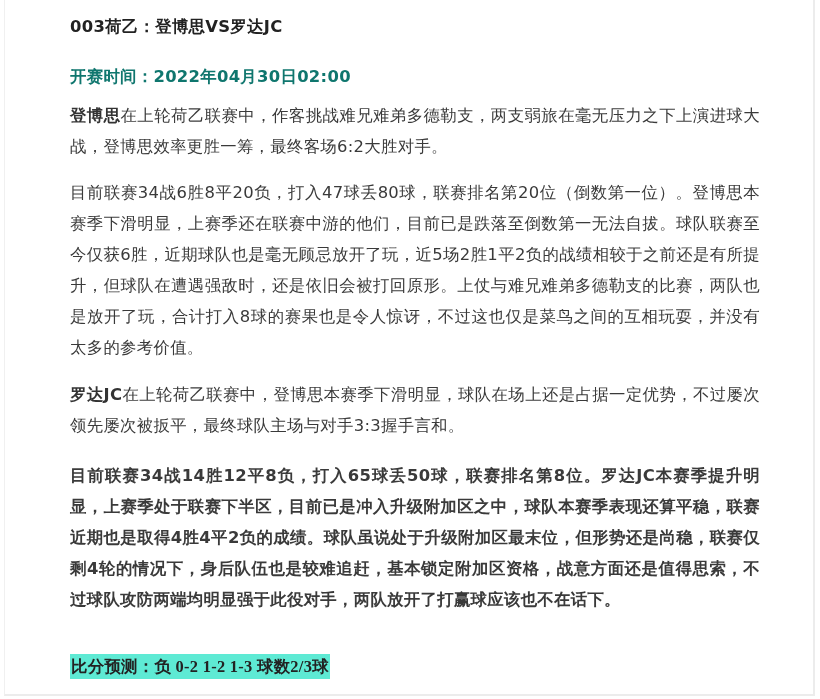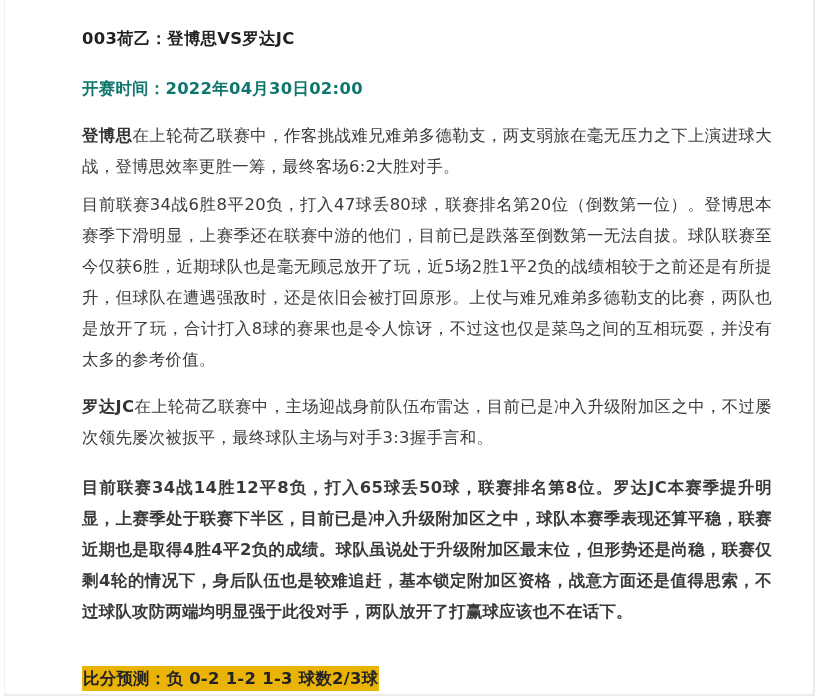--- a/index.html
+++ b/index.html
@@ -29,21 +29,21 @@
     .article {
       position: absolute;
       left: 66px;
       top: 0;
       width: 690px;
       font-size: 16.4px;
       line-height: 31px;
       letter-spacing: 0.3px;
     }
     .article p {
-      margin: 16px;
+      margin: 4px;
     }
     .title {
       font-weight: bold;
       color: #222222;
       position: absolute;
       top: 7px;
       left: 0;
       white-space: nowrap;
     }
     .kickoff {
@@ -55,51 +55,52 @@
       white-space: nowrap;
     }
     .para {
       position: absolute;
       left: 0;
       width: 690px;
       text-align: justify;
       text-justify: inter-character;
       color: #3a3a3a;
     }
-    .p1 { top: 104px; }
+    .p1 { top: 96px; }
     .p2 { top: 173px; }
     .p3 { top: 375px; }
     .p4 { top: 456px; font-weight: bold; }
     .team {
       font-weight: bold;
       color: #333333;
     }
     .prediction {
       position: absolute;
       top: 650px;
       left: 0;
       white-space: nowrap;
       font-weight: bold;
       color: #222222;
-      background: #eab308;
+      background: #5eead4;
       line-height: 25px;
       padding: 0 1px;
+      font-family: Liberation Serif, serif;
     }
   </style>
 </head>
 <body>
 
 <div class="frame"></div>
 
 <div class="article">
   <p class="title">003荷乙：登博思VS罗达JC</p>
   <p class="kickoff"><span>开赛时间：</span><span>2022年04月30日02:00</span></p>
 
   <p class="para p1"><span class="team">登博思</span><span>在上轮荷乙联赛中，作客挑战难兄难弟多德勒支，两支弱旅在毫无压力之下上演进球大战，登博思效率更胜一筹，最终客场6:2大胜对手。</span></p>
 
   <p class="para p2"><span>目前联赛34战6胜8平20负，打入47球丢80球，联赛排名第20位（倒数第一位）。登博思本赛季下滑明显，上赛季还在联赛中游的他们，目前已是跌落至倒数第一无法自拔。球队联赛至今仅获6胜，近期球队也是毫无顾忌放开了玩，近5场2胜1平2负的战绩相较于之前还是有所提升，但球队在遭遇强敌时，还是依旧会被打回原形。上仗与难兄难弟多德勒支的比赛，两队也是放开了玩，合计打入8球的赛果也是令人惊讶，不过这也仅是菜鸟之间的互相玩耍，并没有太多的参考价值。</span></p>
 
-  <p class="para p3"><span class="team">罗达JC</span><span>在上轮荷乙联赛中，主场迎战身前队伍布雷达，目前已是冲入升级附加区之中，不过屡次领先屡次被扳平，最终球队主场与对手3:3握手言和。</span></p>
+  <p class="para p3"><span class="team">罗达JC</span><span>在上轮荷乙联赛中，登博思本赛季下滑明显，球队在场上还是占据一定优势，不过屡次领先屡次被扳平，最终球队主场与对手3:3握手言和。</span></p>
 
   <p class="para p4"><span>目前联赛34战14胜12平8负，打入65球丢50球，联赛排名第8位。罗达JC本赛季提升明显，上赛季处于联赛下半区，目前已是冲入升级附加区之中，球队本赛季表现还算平稳，联赛近期也是取得4胜4平2负的成绩。球队虽说处于升级附加区最末位，但形势还是尚稳，联赛仅剩4轮的情况下，身后队伍也是较难追赶，基本锁定附加区资格，战意方面还是值得思索，不过球队攻防两端均明显强于此役对手，两队放开了打赢球应该也不在话下。</span></p>
 
   <p class="prediction">比分预测：负 0-2 1-2 1-3 球数2/3球</p>
 </div>
 
 </body></html>

